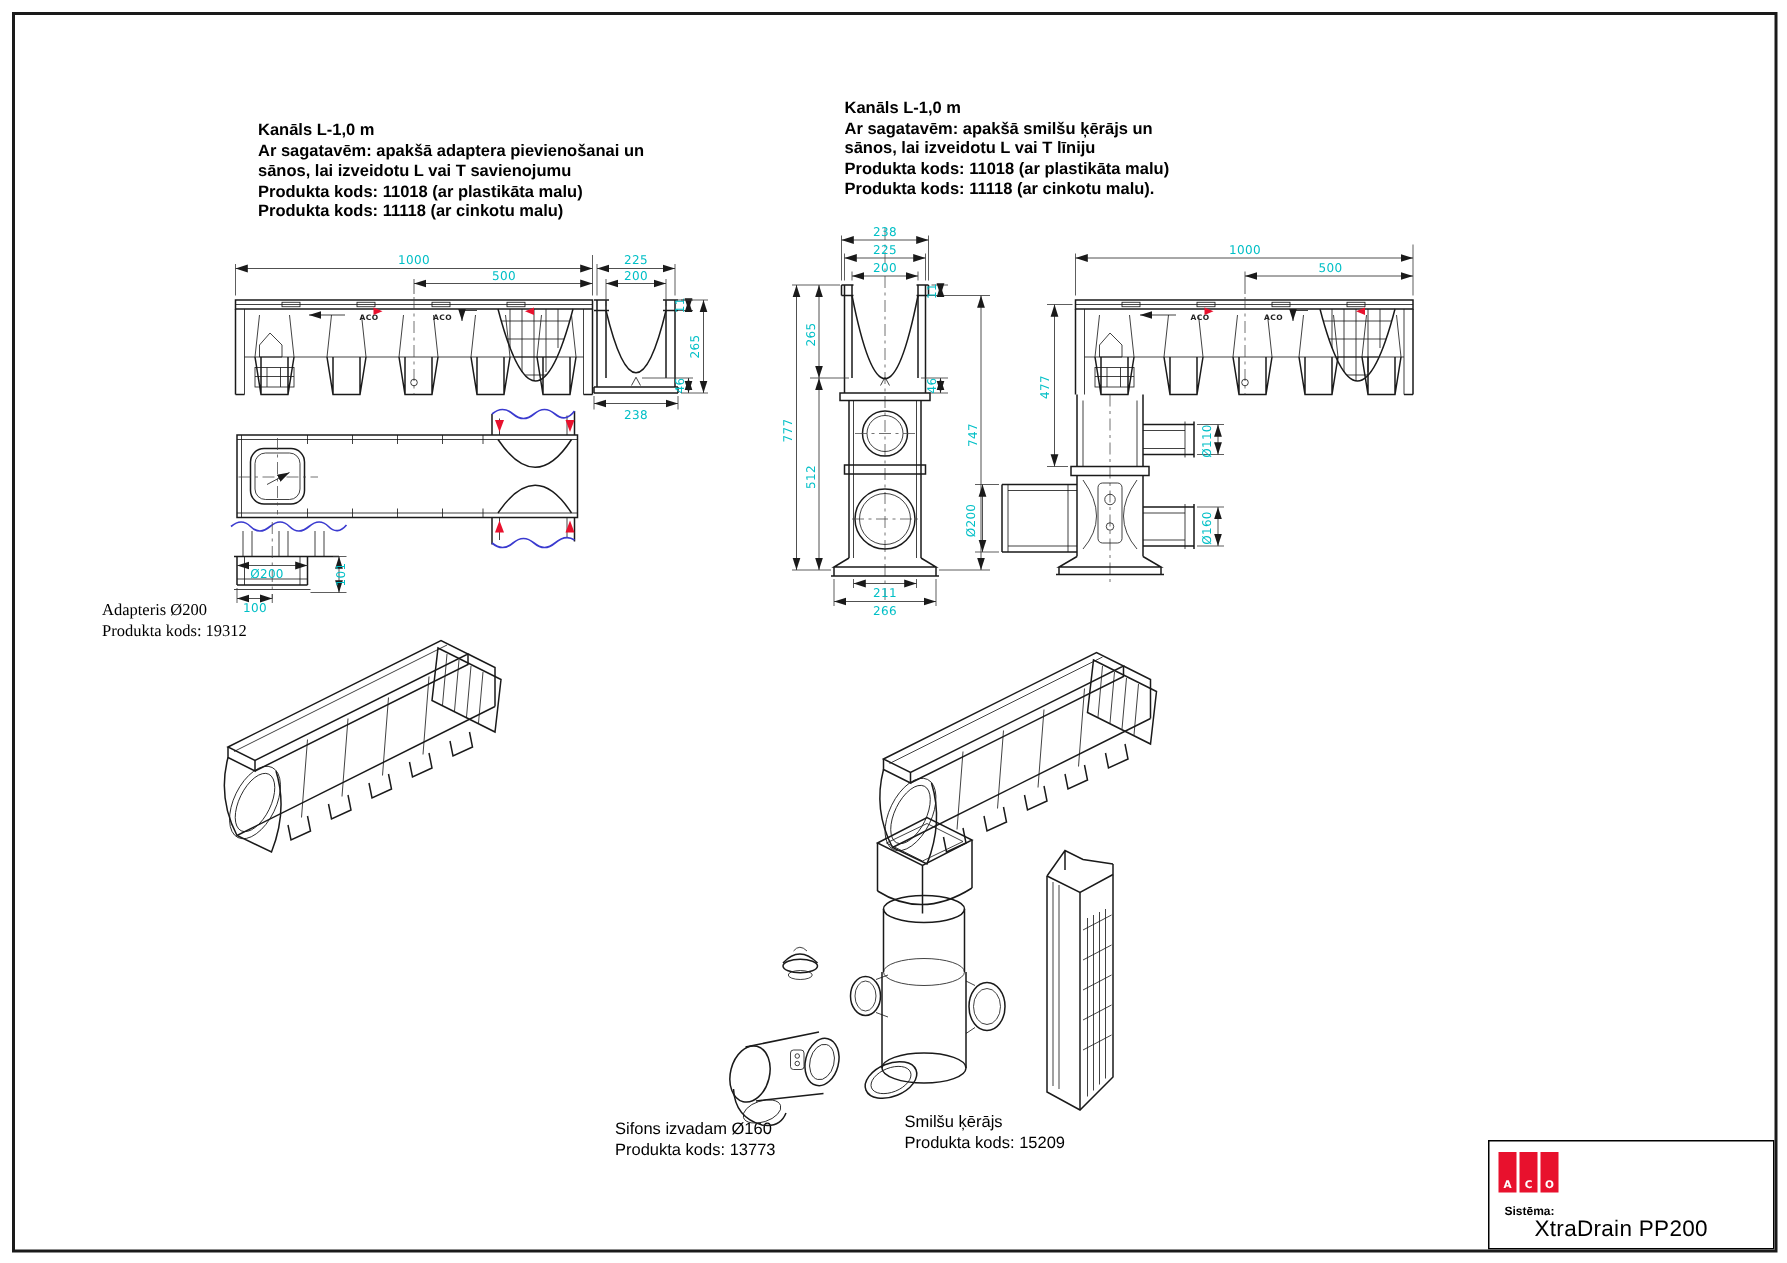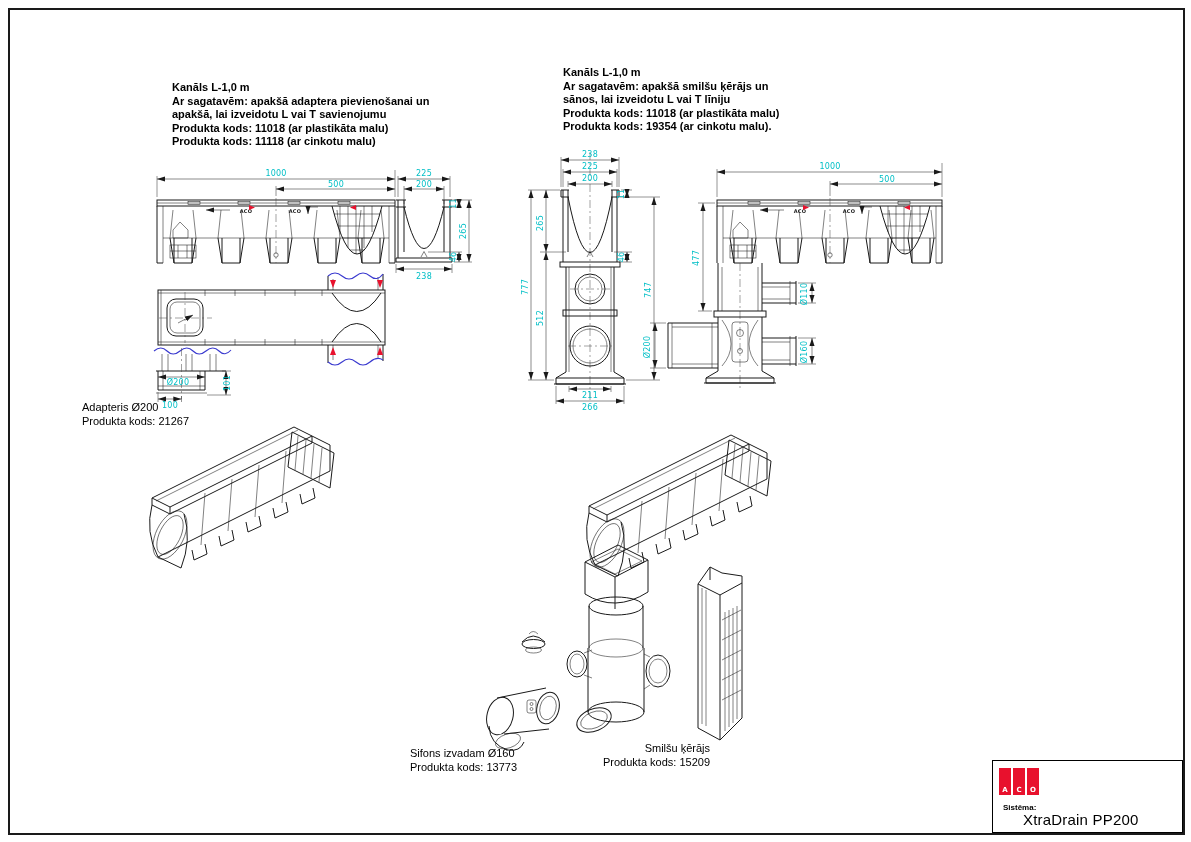--- a/index.html
+++ b/index.html
@@ -28,40 +28,40 @@
 </style>
 </head>
 <body>
 
 <div id="sheet">
   <div id="frame"></div>
 
   <div class="note" style="left:172px;top:81px;">
     <div>Kanāls L-1,0 m</div>
     <div>Ar sagatavēm: apakšā adaptera pievienošanai un</div>
-    <div>apakšā, lai izveidotu L vai T savienojumu</div>
+    <div>sānos, lai izveidotu L vai T savienojumu</div>
     <div>Produkta kods: 11018 (ar plastikāta malu)</div>
     <div>Produkta kods: 11118 (ar cinkotu malu)</div>
   </div>
   <div class="note" style="left:563px;top:66px;">
     <div>Kanāls L-1,0 m</div>
     <div>Ar sagatavēm: apakšā smilšu ķērājs un</div>
     <div>sānos, lai izveidotu L vai T līniju</div>
     <div>Produkta kods: 11018 (ar plastikāta malu)</div>
-    <div>Produkta kods: 19354 (ar cinkotu malu).</div>
-  </div>
-  <div class="lbl" style="left:82px;top:400px;">
+    <div>Produkta kods: 11118 (ar cinkotu malu).</div>
+  </div>
+  <div class="lbl" style="left:68px;top:400px;font-family:Liberation Serif, serif;">
     <div>Adapteris Ø200</div>
-    <div>Produkta kods: 21267</div>
+    <div>Produkta kods: 19312</div>
   </div>
   <div class="lbl" style="left:410px;top:746px;">
     <div>Sifons izvadam Ø160</div>
     <div>Produkta kods: 13773</div>
   </div>
-  <div class="lbl" style="left:603px;top:741px;text-align:right;">
+  <div class="lbl" style="left:603px;top:741px;">
     <div>Smilšu ķērājs</div>
     <div>Produkta kods: 15209</div>
   </div>
 
   <svg width="1191" height="842" viewBox="0 0 1191 842">
     <defs>
       <marker id="ar" markerUnits="userSpaceOnUse" markerWidth="9" markerHeight="8" refX="8.2" refY="4" orient="auto-start-reverse">
         <path d="M0,1.4 L8.2,4 L0,6.6 Z" fill="#1a1a1a"></path>
       </marker>
     </defs>

